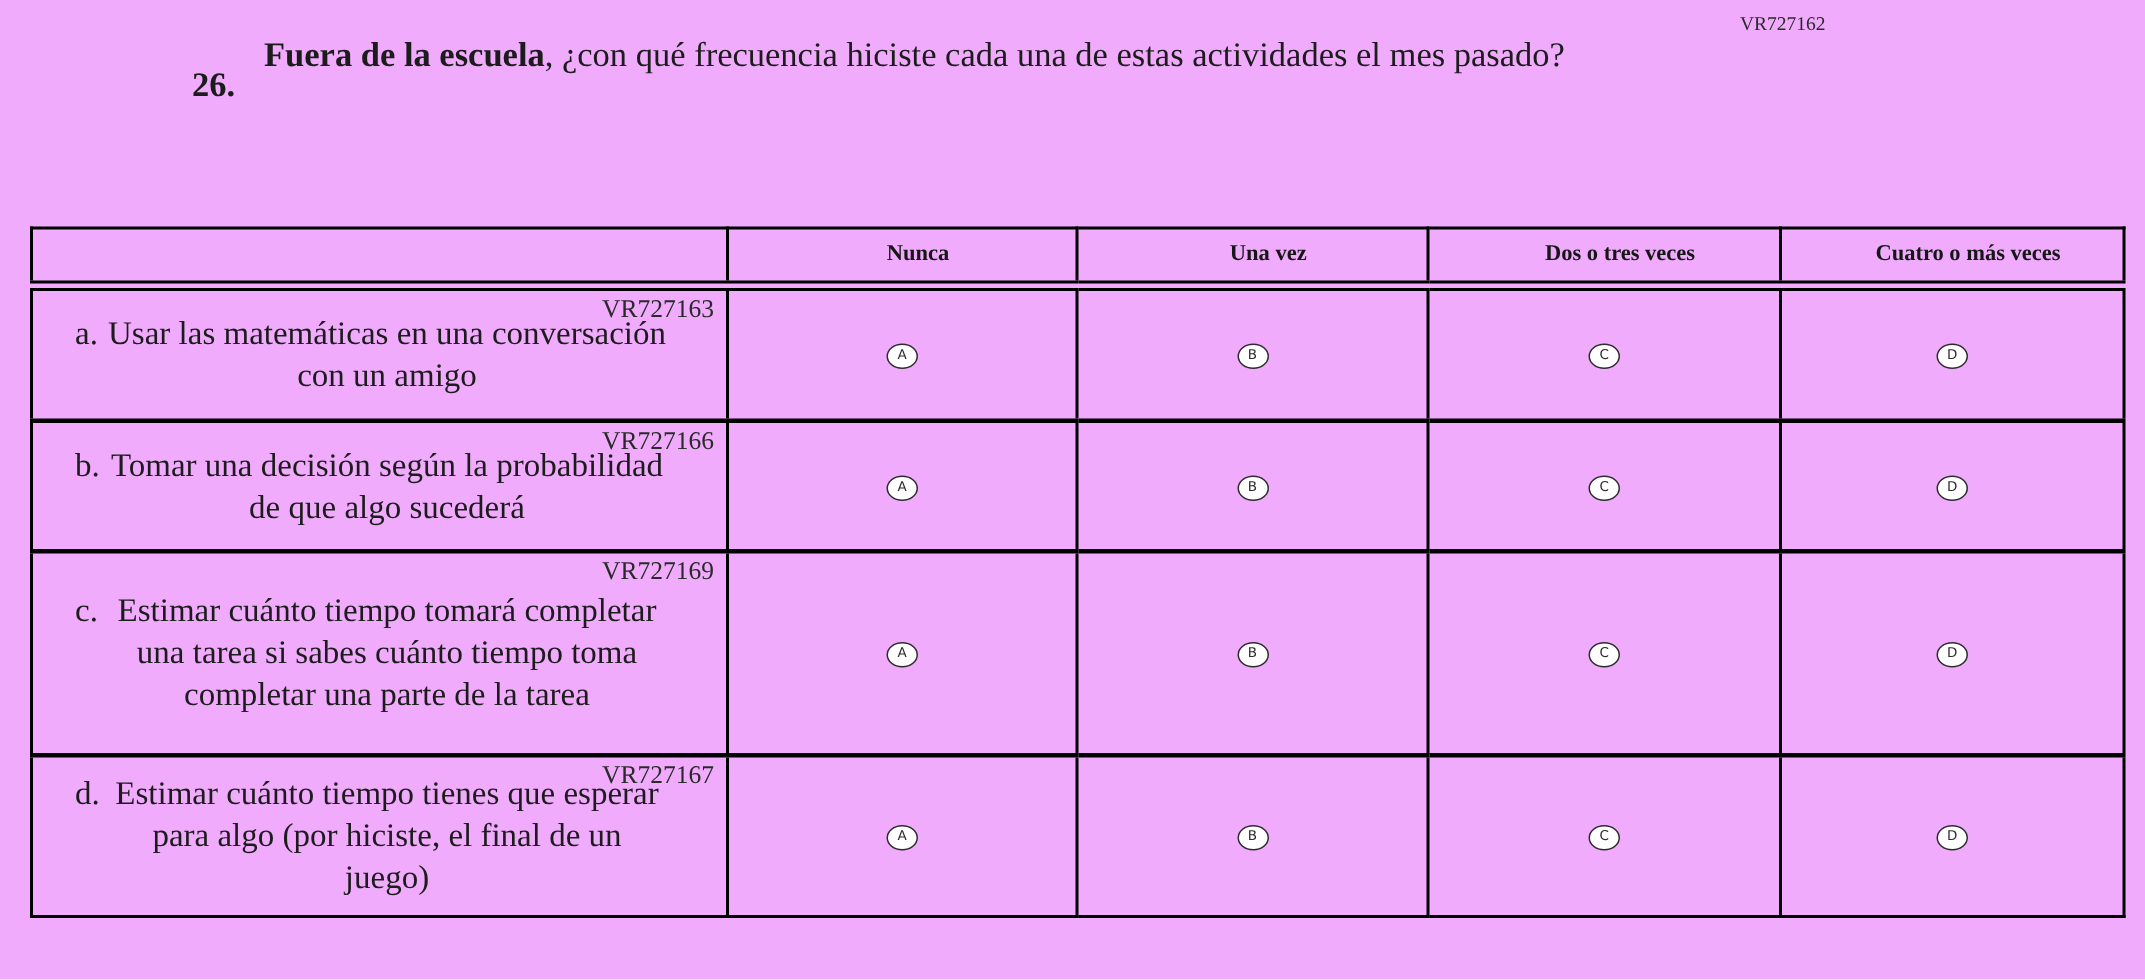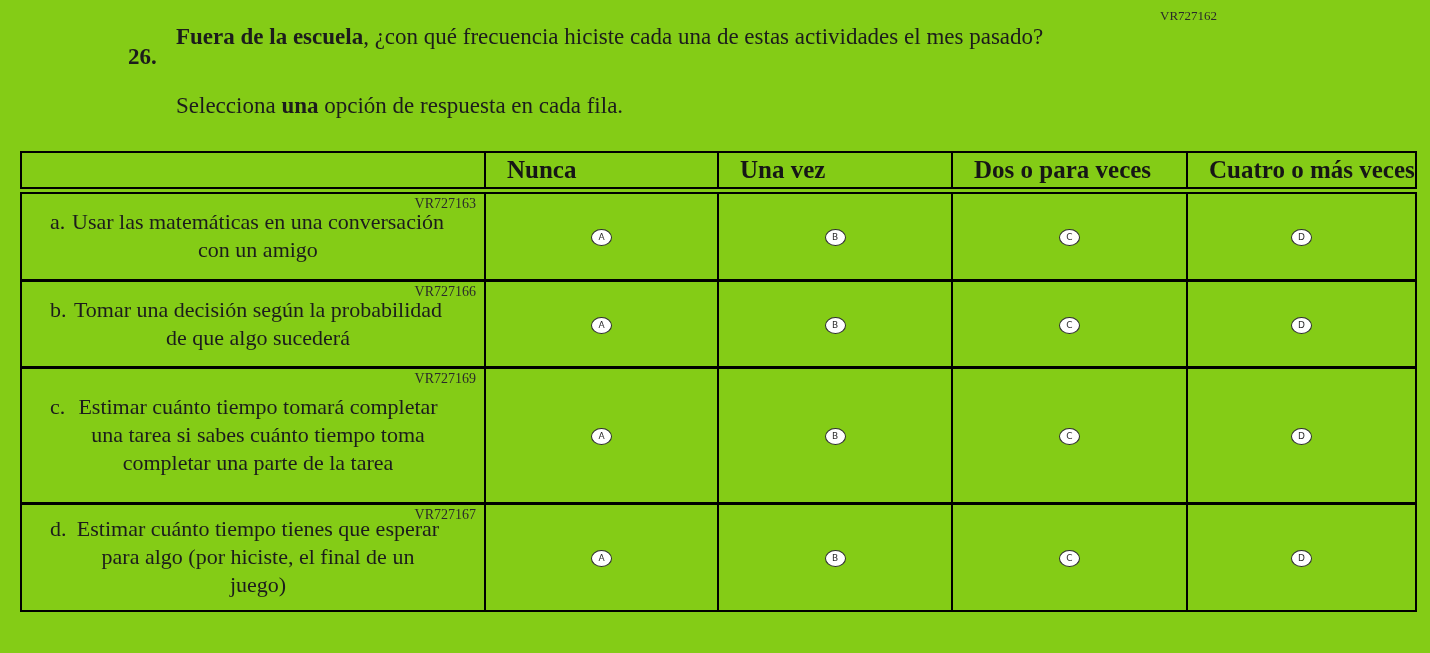--- a/index.html
+++ b/index.html
@@ -1,21 +1,21 @@
 <!DOCTYPE html>
 <html><head>
 <meta charset="utf-8">
 <style>
   * { margin: 0; padding: 0; box-sizing: border-box; }
   html, body { background: #ffffff; }
   .page {
     position: relative;
     width: 1430px;
     height: 653px;
-    background: #84cc16;
+    background: #f0abfc;
     font-family: "Liberation Serif", serif;
     color: #1c1c1c;
     overflow: hidden;
   }
 
   
   .vr-top {
     position: absolute;
     left: 1160px;
     top: 8px;
@@ -62,42 +62,42 @@
 
   tr.hdr { height: 38px; }
   tr.ra { height: 90px; }
   tr.rb { height: 87px; }
   tr.rc { height: 136px; }
   tr.rd { height: 108px; }
 
   th {
     border: 2px solid #000;
     border-bottom: 7px double #000;
-    font-size: 25px;
+    font-size: 15px;
     font-weight: bold;
-    text-align: left;
+    text-align: center;
     vertical-align: middle;
     color: #161616;
     padding-left: 21px;
   }
   td {
     border: 2px solid #000;
     border-top: 3px solid #000;
     vertical-align: middle;
   }
 
   td.label-cell {
     position: relative;
     padding: 2px 10px 2px 28px;
   }
   .vr-code {
     position: absolute;
     top: 2px;
     right: 8px;
-    font-size: 14px;
+    font-size: 17px;
     color: #2a2a2a;
   }
   .item { display: flex; }
   .item-letter { flex: 0 0 22px; font-size: 22px; line-height: 28px; }
   .item-text { width: 372px; font-size: 22px; line-height: 28px; text-align: center; }
 
   td.opt { text-align: center; }
   .bubble {
     display: inline-flex;
     width: 21px;
@@ -121,36 +121,35 @@
 
 <div class="page">
 
   <div class="vr-top">VR727162</div>
 
   <div class="question">
     <div class="qnum">26.</div>
     <div class="qtext"><span class="b">Fuera de la escuela</span><span>, ¿con qué frecuencia hiciste cada una de estas actividades el mes pasado?</span></div>
   </div>
 
-  <div class="instruction"><span>Selecciona </span><span class="b">una</span><span> opción de respuesta en cada fila.</span></div>
 
   <table class="grid">
     <colgroup>
         <col class="c0">
         <col class="c1">
         <col class="c2">
         <col class="c3">
         <col class="c4">
       </colgroup>
     <thead>
       <tr class="hdr">
         <th></th>
         <th>Nunca</th>
         <th>Una vez</th>
-        <th>Dos o para veces</th>
+        <th>Dos o tres veces</th>
         <th>Cuatro o más veces</th>
       </tr>
     </thead>
     <tbody>
       <tr class="ra">
         <td class="label-cell">
           <div class="vr-code">VR727163</div>
           <div class="item">
             <span class="item-letter">a.</span>
             <span class="item-text">Usar las matemáticas en una conversación con un amigo</span>

